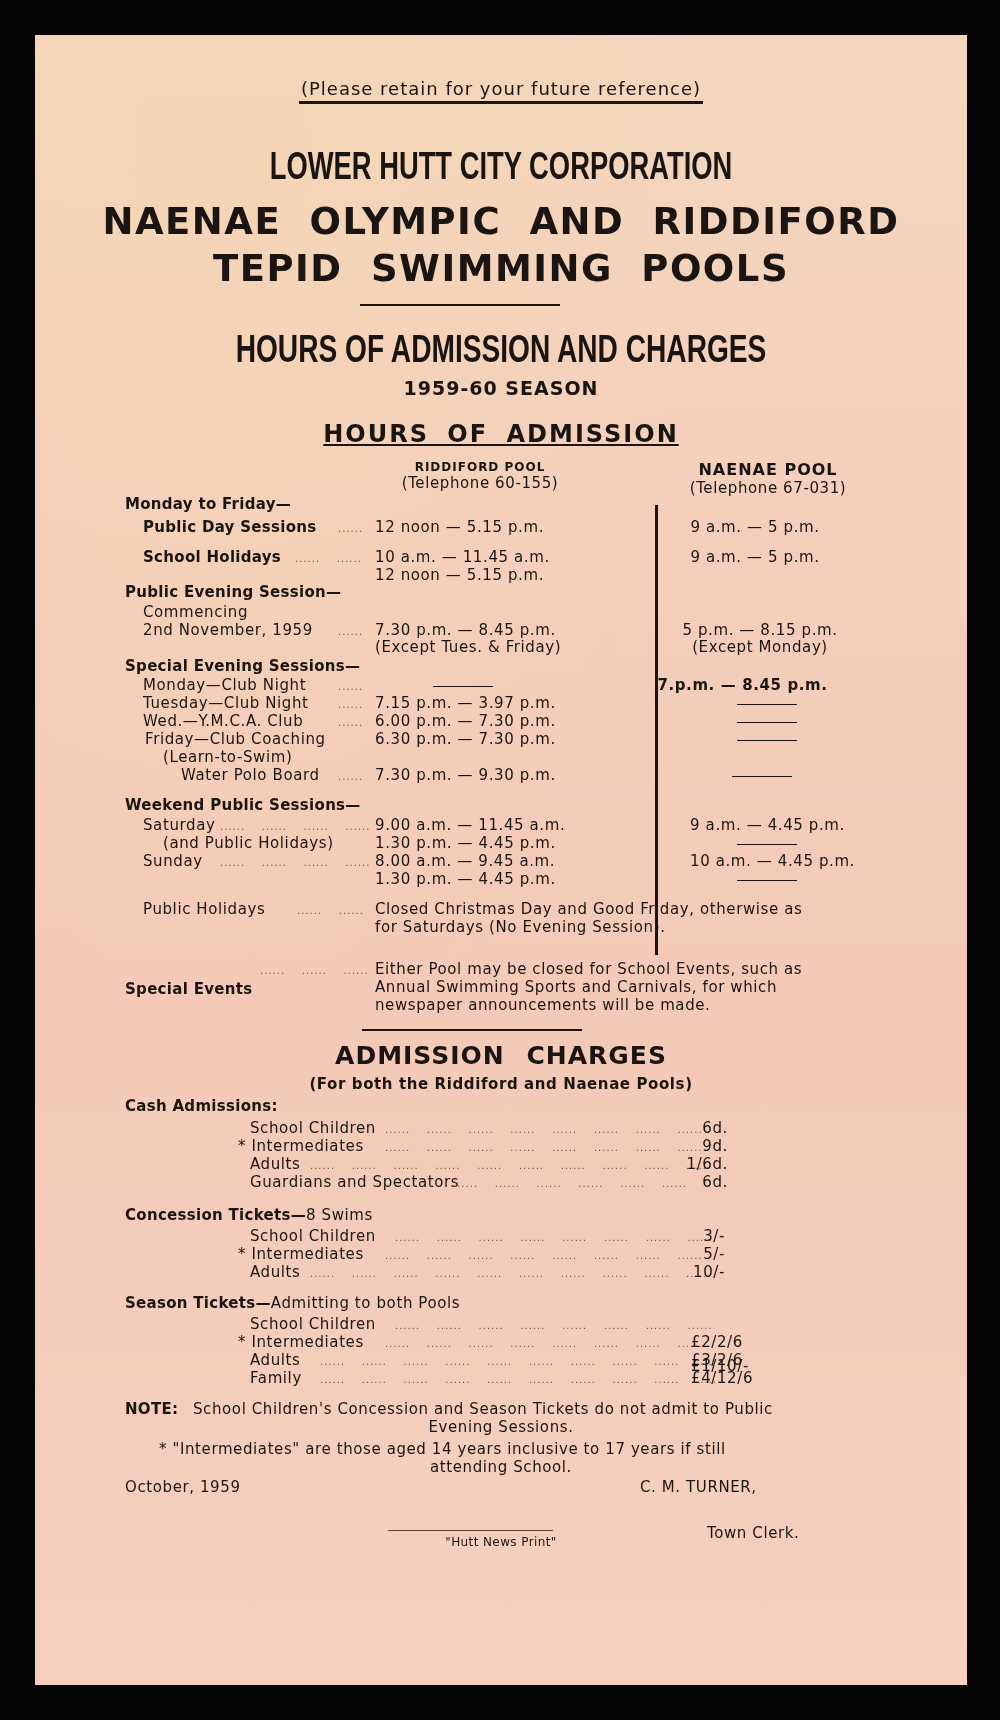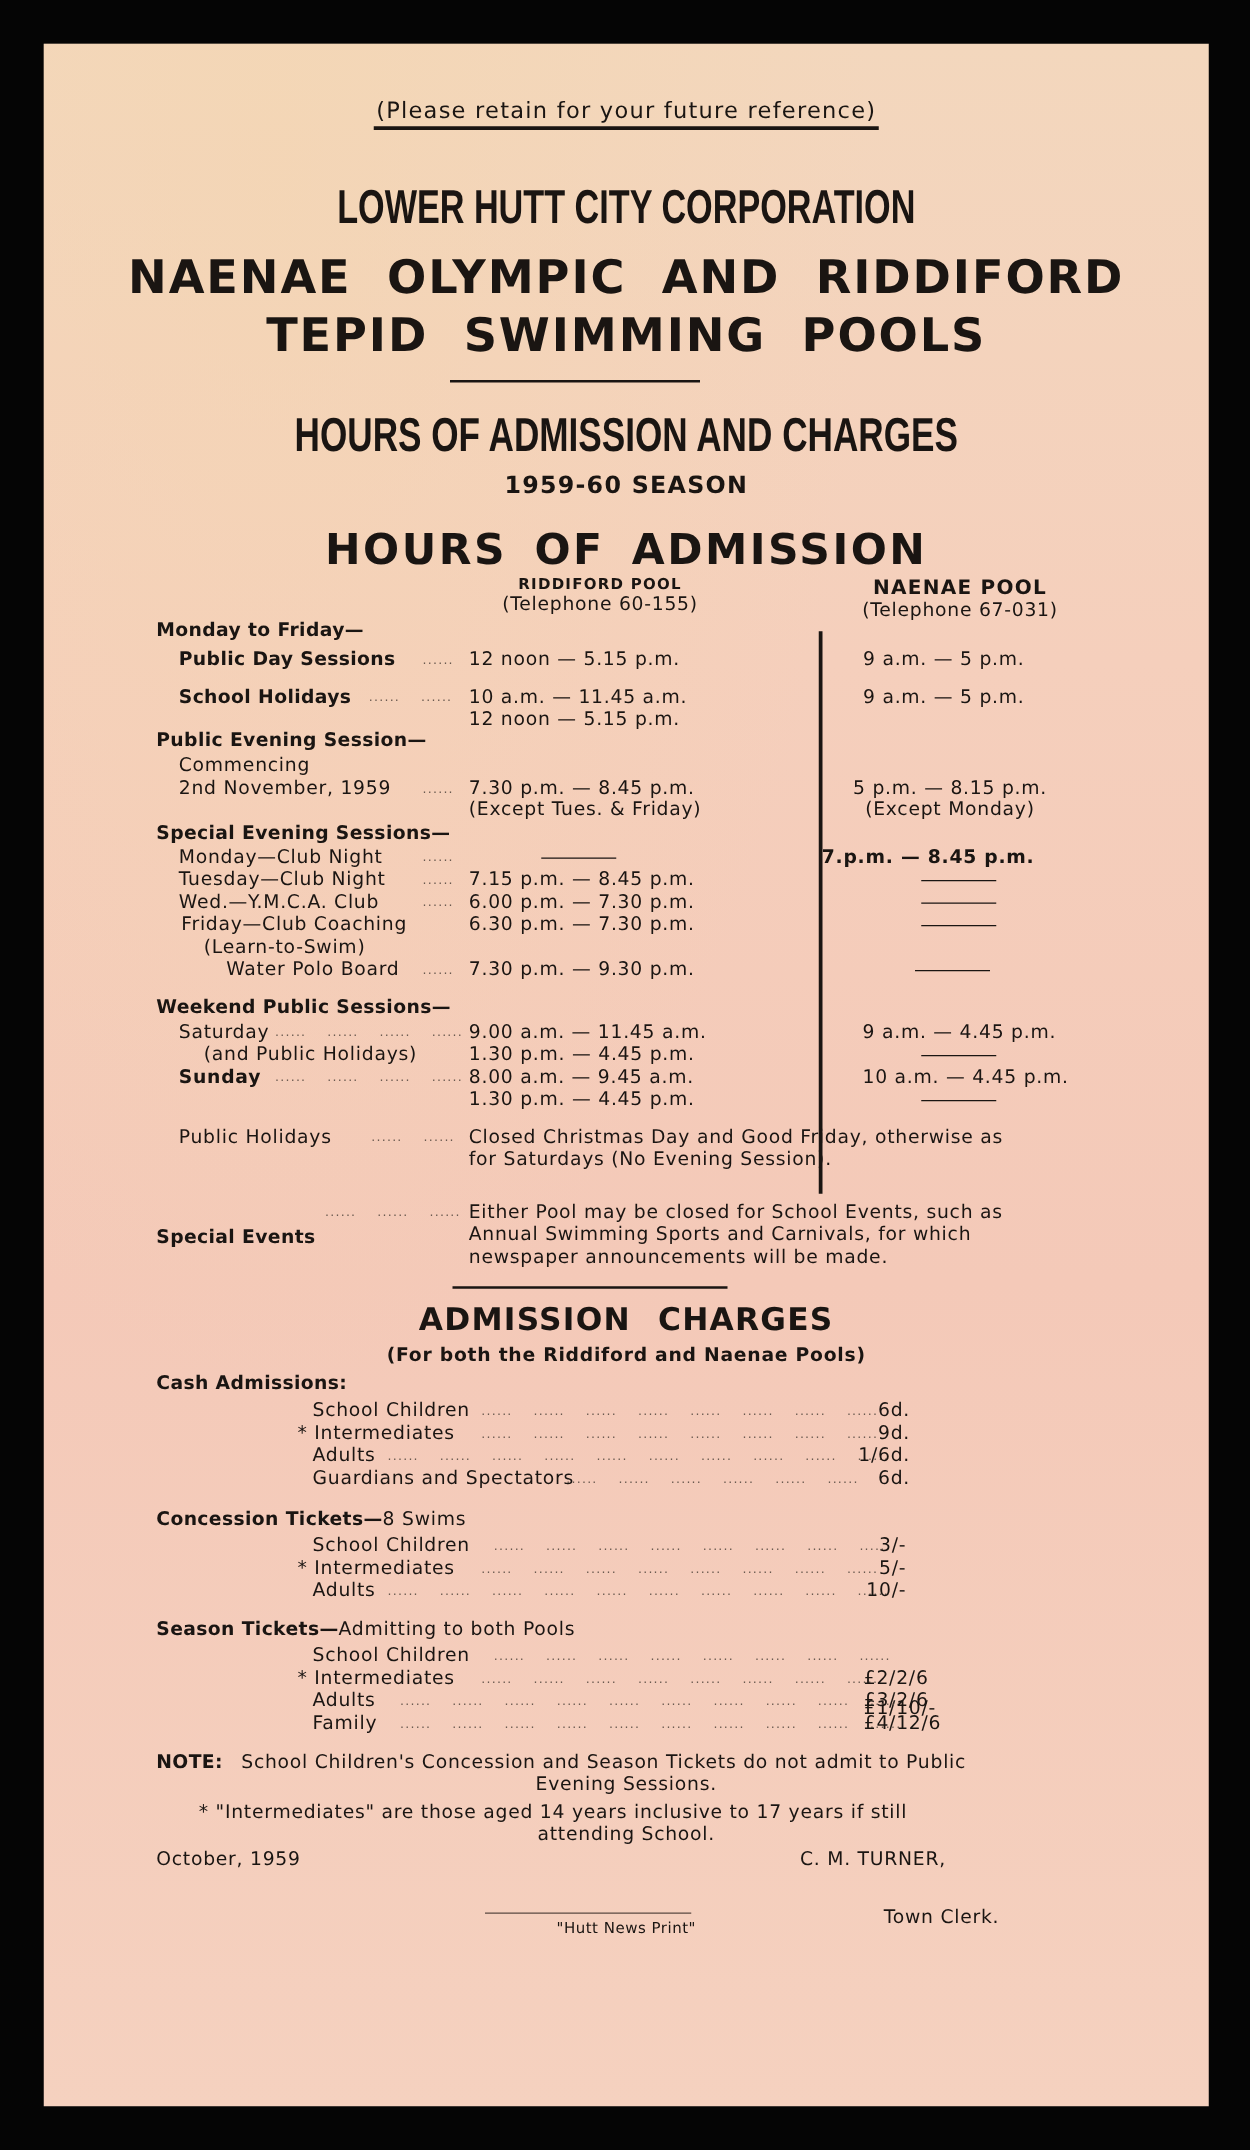--- a/index.html
+++ b/index.html
@@ -34,21 +34,21 @@
 
   <div class="abs c cond" style="top:110px; font-size:38px; transform:scaleX(0.72);">LOWER HUTT CITY CORPORATION</div>
   <div class="abs c b" style="top:165px; font-size:37px; letter-spacing:1.5px; word-spacing:14px;">NAENAE OLYMPIC AND RIDDIFORD</div>
   <div class="abs c b" style="top:212px; font-size:37px; letter-spacing:1.5px; word-spacing:14px;">TEPID SWIMMING POOLS</div>
 
   <div class="rule" style="left:325px; top:269px; width:200px; height:2px;"></div>
 
   <div class="abs c cond" style="top:293px; font-size:38px; transform:scaleX(0.74);">HOURS OF ADMISSION AND CHARGES</div>
   <div class="abs c b" style="top:342px; font-size:19px; letter-spacing:1px;">1959-60 SEASON</div>
 
-  <div class="abs c b" style="top:385px; font-size:34px; letter-spacing:2px; word-spacing:8px;">HOURS OF ADMISSION</div>
+  <div class="abs c b" style="top:385px; font-size:24px; letter-spacing:2px; word-spacing:8px;text-decoration:underline;">HOURS OF ADMISSION</div>
 
   <div class="abs" style="left:345px; top:425px; width:200px; text-align:center;">
     <div class="tb" style="font-size:12px; letter-spacing:1px;">RIDDIFORD POOL</div>
     <div class="t">(Telephone 60-155)</div>
   </div>
   <div class="abs" style="left:633px; top:425px; width:200px; text-align:center;">
     <div class="tb" style="font-size:16px; letter-spacing:1px;">NAENAE POOL</div>
     <div class="t">(Telephone 67-031)</div>
   </div>
 
@@ -78,21 +78,21 @@
 
   <div class="abs tb" style="left:90px; top:622px;">Special Evening Sessions—</div>
 
   <div class="abs t" style="left:108px; top:641px;">Monday—Club Night</div>
   <div class="abs dots" style="left:303px; top:646px;">......</div>
   <div class="abs" style="left:398px; top:641px;"><span class="dash"></span></div>
   <div class="abs t" style="left:590px; top:641px; width:235px; text-align:center;font-weight:bold;">7.p.m. — 8.45 p.m.</div>
 
   <div class="abs t" style="left:108px; top:659px;">Tuesday—Club Night</div>
   <div class="abs dots" style="left:303px; top:664px;">......</div>
-  <div class="abs t" style="left:340px; top:659px;">7.15 p.m. — 8.45 p.m.</div>
+  <div class="abs t" style="left:340px; top:659px;">7.15 p.m. — 3.97 p.m.</div>
   <div class="abs" style="left:702px; top:659px;"><span class="dash"></span></div>
 
   <div class="abs t" style="left:108px; top:677px;">Wed.—Y.M.C.A. Club</div>
   <div class="abs dots" style="left:303px; top:682px;">......</div>
   <div class="abs t" style="left:340px; top:677px;">6.00 p.m. — 7.30 p.m.</div>
   <div class="abs" style="left:702px; top:677px;"><span class="dash"></span></div>
 
   <div class="abs t" style="left:110px; top:695px;">Friday—Club Coaching</div>
   <div class="abs t" style="left:128px; top:713px;">(Learn-to-Swim)</div>
   <div class="abs t" style="left:340px; top:695px;">6.30 p.m. — 7.30 p.m.</div>
@@ -106,21 +106,21 @@
   <div class="abs tb" style="left:90px; top:761px;">Weekend Public Sessions—</div>
 
   <div class="abs t" style="left:108px; top:781px;">Saturday</div>
   <div class="abs dots" style="left:185px; top:786px;">......&nbsp;&nbsp;&nbsp;&nbsp;......&nbsp;&nbsp;&nbsp;&nbsp;......&nbsp;&nbsp;&nbsp;&nbsp;......</div>
   <div class="abs t" style="left:128px; top:799px;">(and Public Holidays)</div>
   <div class="abs t" style="left:340px; top:781px;">9.00 a.m. — 11.45 a.m.</div>
   <div class="abs t" style="left:340px; top:799px;">1.30 p.m. —  4.45 p.m.</div>
   <div class="abs t" style="left:590px; top:781px; width:285px; text-align:center;">9 a.m. — 4.45 p.m.</div>
   <div class="abs" style="left:702px; top:799px;"><span class="dash"></span></div>
 
-  <div class="abs t" style="left:108px; top:817px;font-weight:bold;">Sunday</div>
+  <div class="abs t" style="left:108px; top:817px;">Sunday</div>
   <div class="abs dots" style="left:185px; top:822px;">......&nbsp;&nbsp;&nbsp;&nbsp;......&nbsp;&nbsp;&nbsp;&nbsp;......&nbsp;&nbsp;&nbsp;&nbsp;......</div>
   <div class="abs t" style="left:340px; top:817px;">8.00 a.m. —  9.45 a.m.</div>
   <div class="abs t" style="left:340px; top:835px;">1.30 p.m. —  4.45 p.m.</div>
   <div class="abs t" style="left:590px; top:817px; width:295px; text-align:center;">10 a.m. — 4.45 p.m.</div>
   <div class="abs" style="left:702px; top:835px;"><span class="dash"></span></div>
 
   <div class="abs t" style="left:108px; top:865px;">Public Holidays</div>
   <div class="abs dots" style="left:262px; top:870px;">......&nbsp;&nbsp;&nbsp;&nbsp;......</div>
   <div class="abs t" style="left:340px; top:865px;">Closed Christmas Day and Good Friday, otherwise as</div>
   <div class="abs t" style="left:340px; top:883px;">for Saturdays (No Evening Session).</div>

